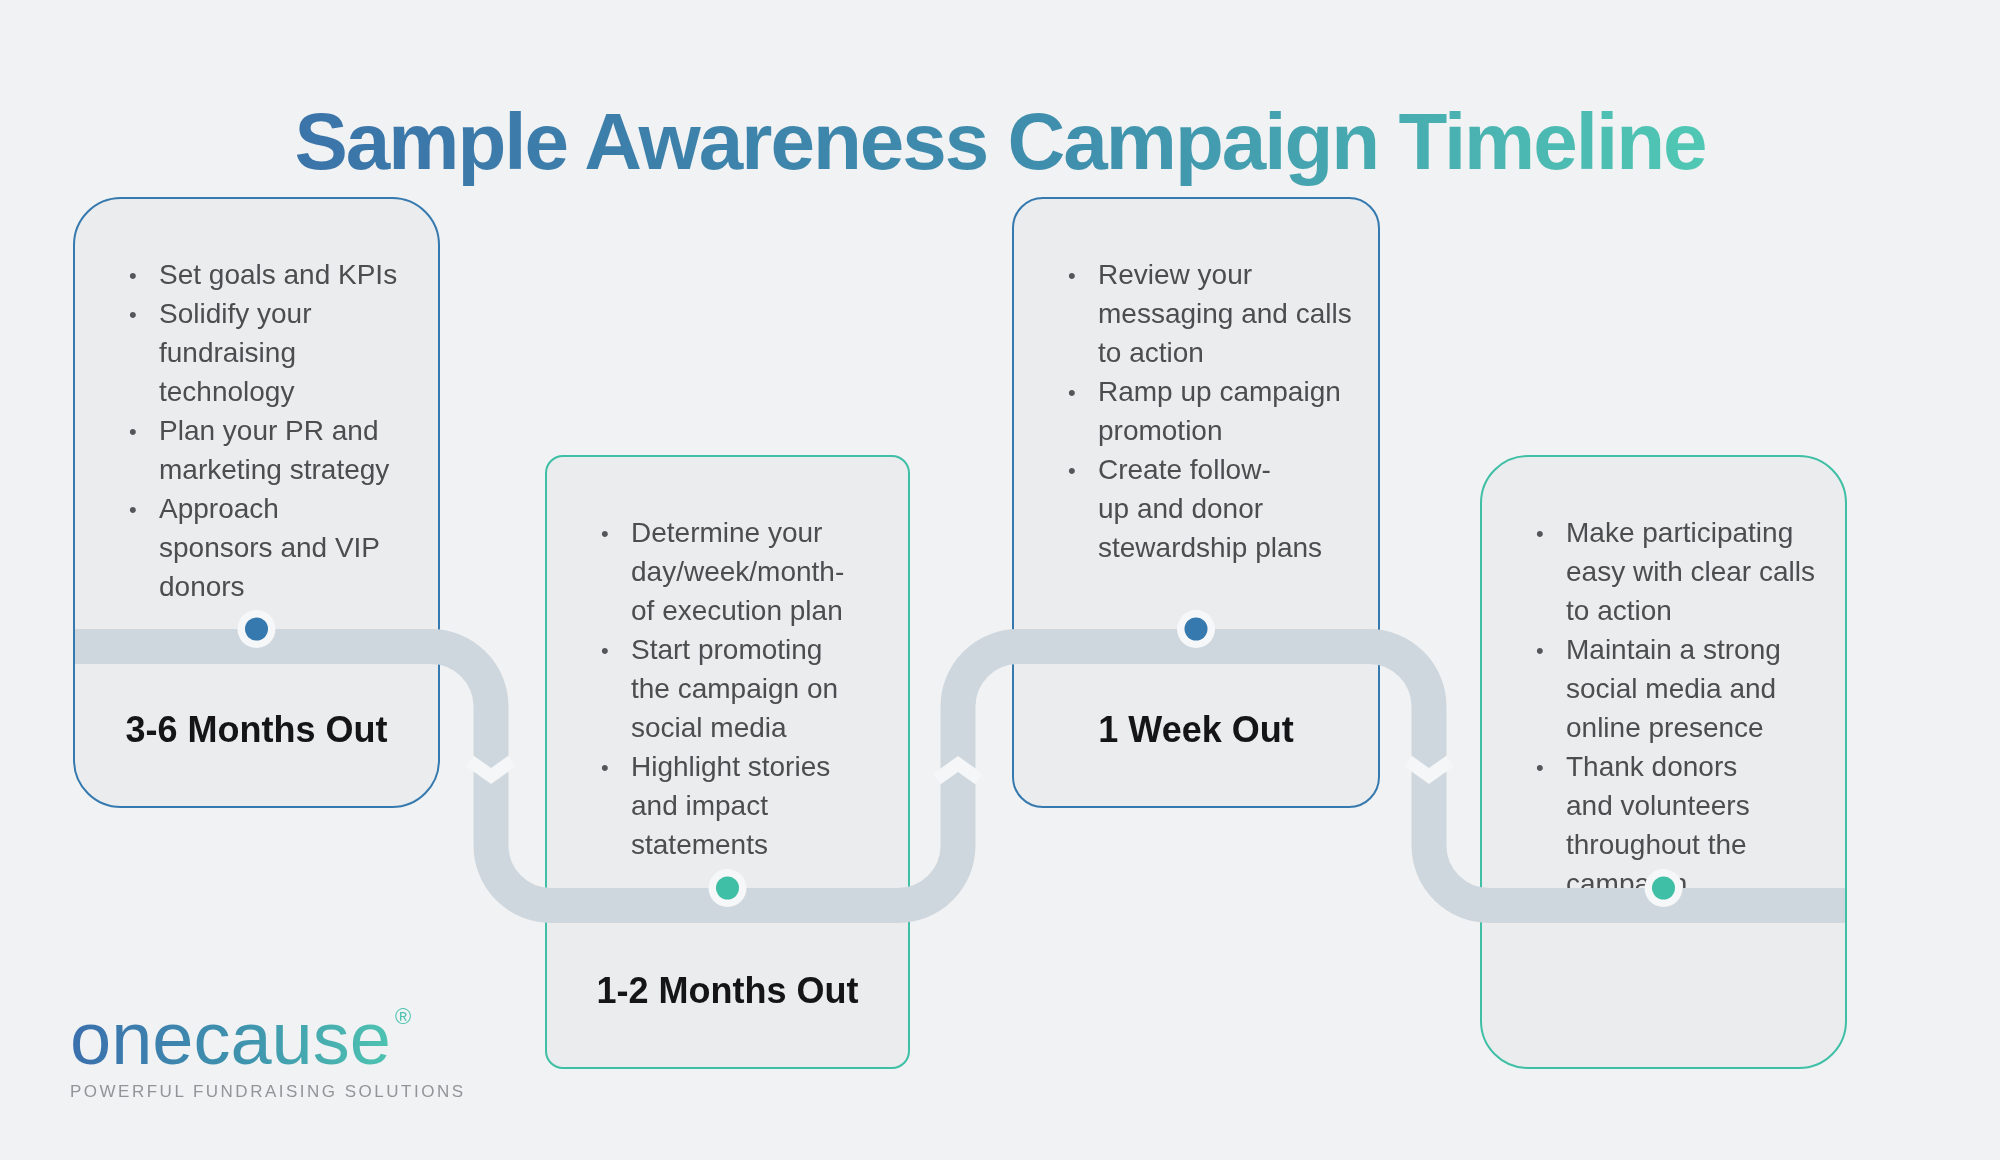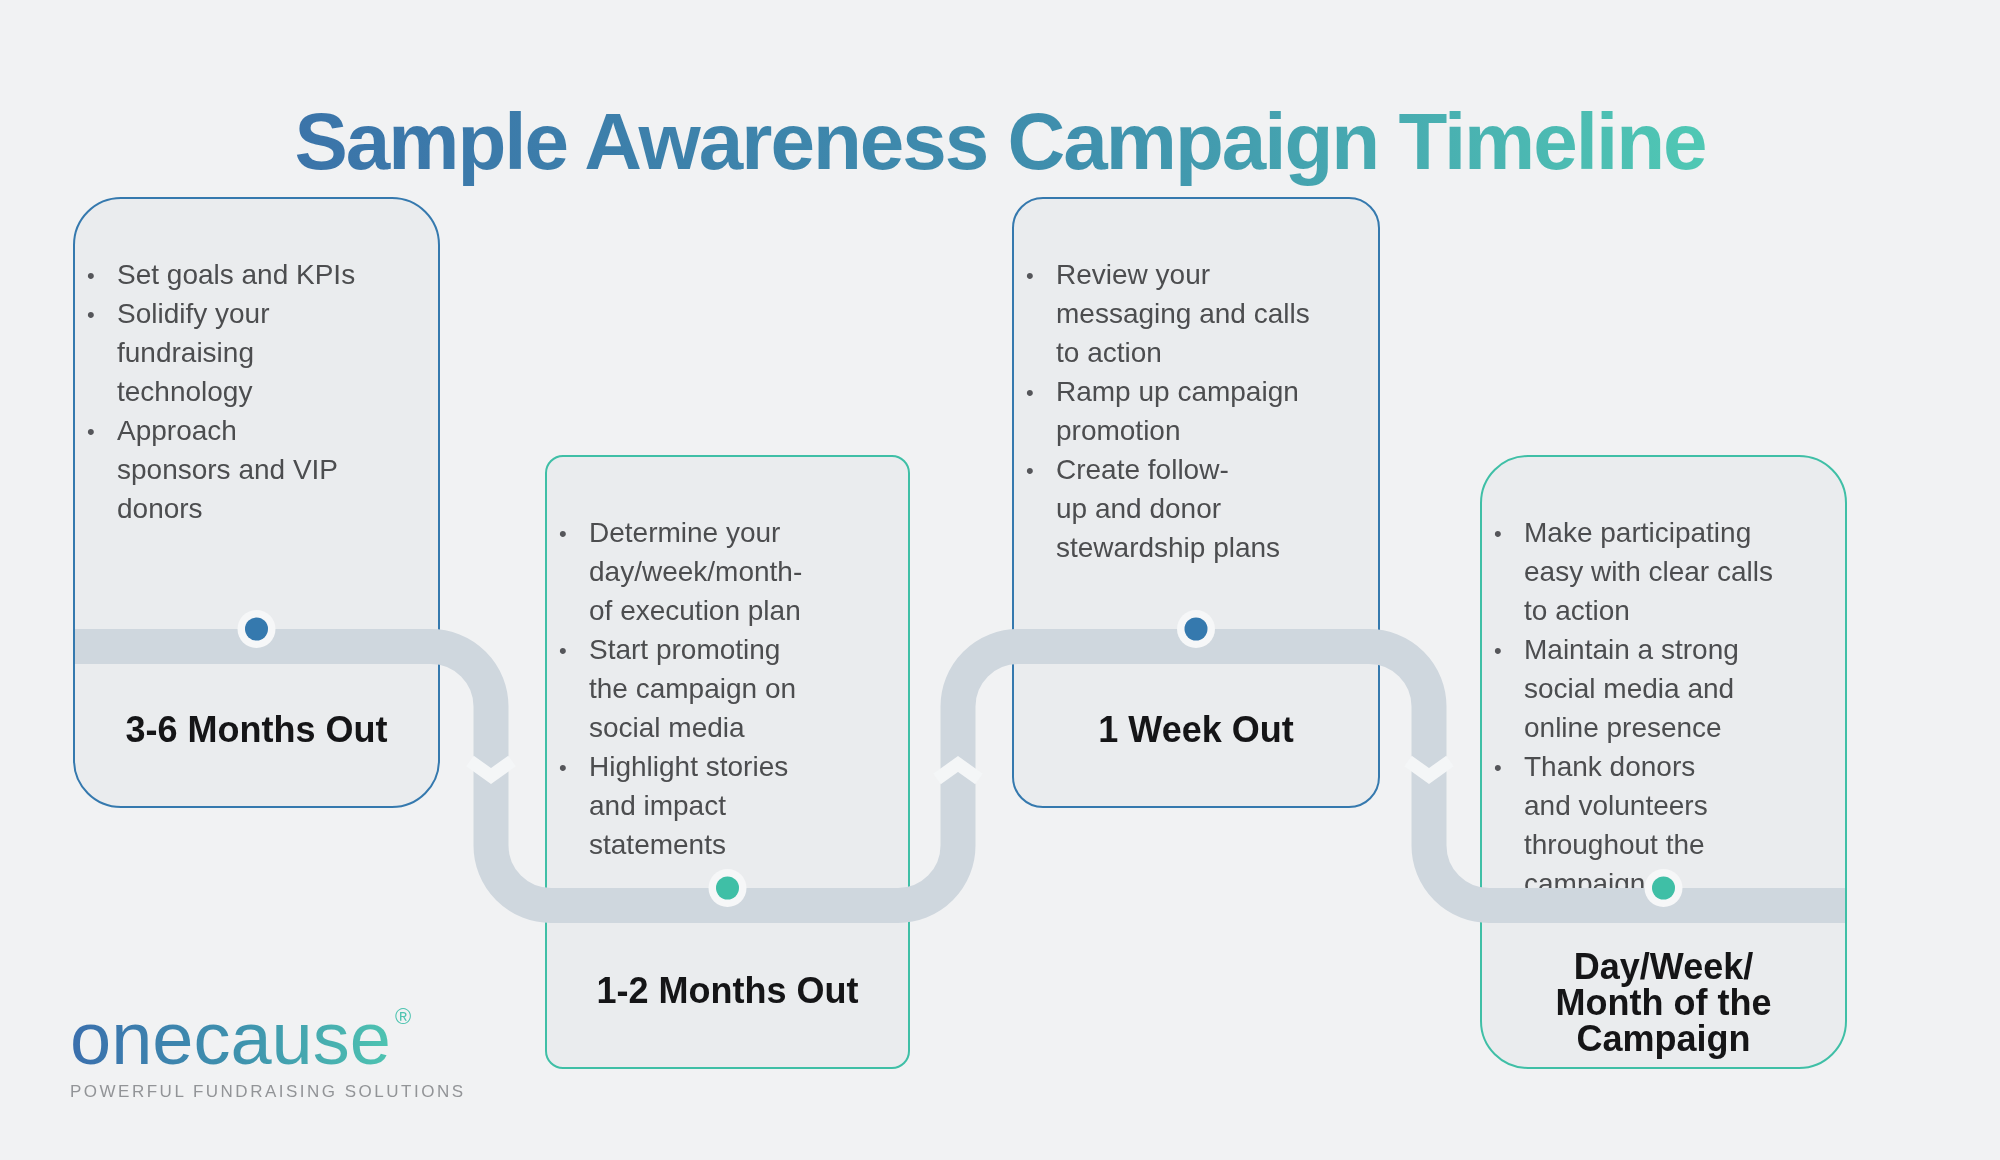--- a/index.html
+++ b/index.html
@@ -22,21 +22,21 @@
     position:absolute;box-sizing:border-box;
     background:#eaecee;border:2px solid #2f7cb4;border-radius:48px;
   }
   .card.blue{border-color:#2f7cb4;}
   .card.teal{border-color:#44bfad;}
   .card-1{left:73px;top:197px;width:367px;height:611px;}
   .card-2{left:545px;top:455px;width:365px;height:614px;border-radius:18px;}
   .card-3{left:1012px;top:197px;width:368px;height:611px;}
   .card-4{left:1480px;top:455px;width:367px;height:614px;}
   .bullets{
-    margin:0;padding:56px 14px 0 42px;list-style:none;
+    margin:0;padding:56px 14px 0 84px;list-style:none;
     font-size:28px;line-height:39px;color:#4c4d4f;font-weight:400;
     white-space:pre-line;
   }
   .bullets li{position:relative;margin:0;}
   .bullets li::before{
     content:"\2022";position:absolute;left:-30px;top:1px;
     font-size:22px;color:#55565a;
   }
   .card-label{
     position:absolute;left:0;width:100%;bottom:58px;
@@ -71,21 +71,22 @@
 
 <div class="stage">
 
   <div class="title-wrap">
     <h1 class="title">Sample Awareness Campaign Timeline</h1>
   </div>
 
   <div class="card card-1 blue" style="border-color: rgb(53, 121, 174);">
     <ul class="bullets"><li>Set goals and KPIs</li><li>Solidify your
 fundraising
-technology</li><li>Approach
+technology</li><li>Plan your PR and
+marketing strategy</li><li>Approach
 sponsors and VIP
 donors</li></ul>
     <div class="card-label">
         <div>3-6 Months Out</div>
       </div>
   </div>
 
   <div class="card card-2 teal" style="border-color: rgb(63, 191, 166);">
     <ul class="bullets"><li>Determine your
 day/week/month-
@@ -113,25 +114,20 @@
 
   <div class="card card-4 teal" style="border-color: rgb(63, 191, 166);">
     <ul class="bullets"><li>Make participating
 easy with clear calls
 to action</li><li>Maintain a strong
 social media and
 online presence</li><li>Thank donors
 and volunteers
 throughout the
 campaign</li></ul>
-    <div class="card-label">
-        <div>Day/Week/</div>
-        <div>Month of the</div>
-        <div>Campaign</div>
-      </div>
   </div>
 
   <svg class="timeline-svg" width="2000" height="1160" viewBox="0 0 2000 1160">
     <path d="M 75 646.5 L 431 646.5 A 60 60 0 0 1 491 706.5 L 491 845.5
              A 60 60 0 0 0 551 905.5 L 898 905.5 A 60 60 0 0 0 958 845.5
              L 958 706.5 A 60 60 0 0 1 1018 646.5 L 1369 646.5
              A 60 60 0 0 1 1429 706.5 L 1429 845.5 A 60 60 0 0 0 1489 905.5
              L 1845 905.5" fill="none" stroke="#cfd7de" stroke-width="35"></path>
 
     <polyline points="470,761 491,776 512,761" fill="none" stroke="#f4f6f7" stroke-width="13"></polyline>

